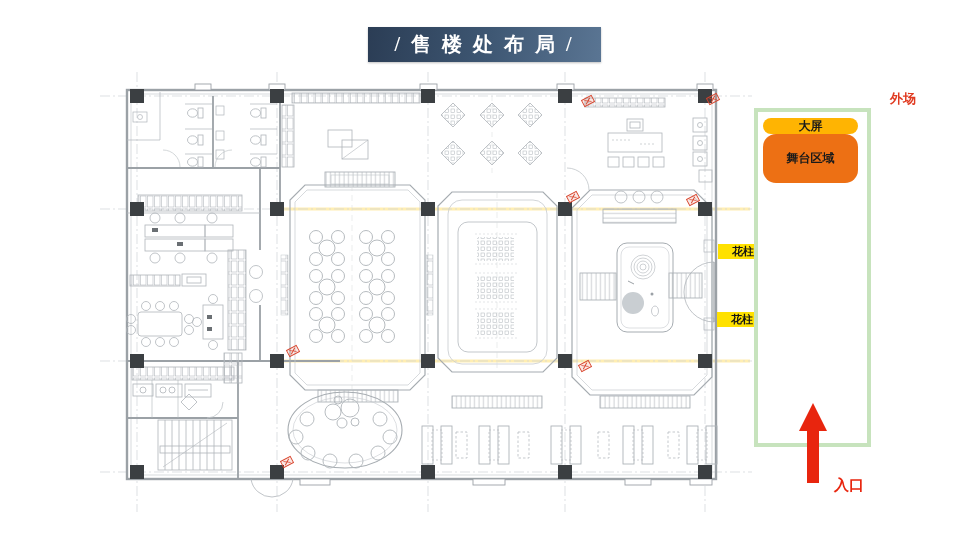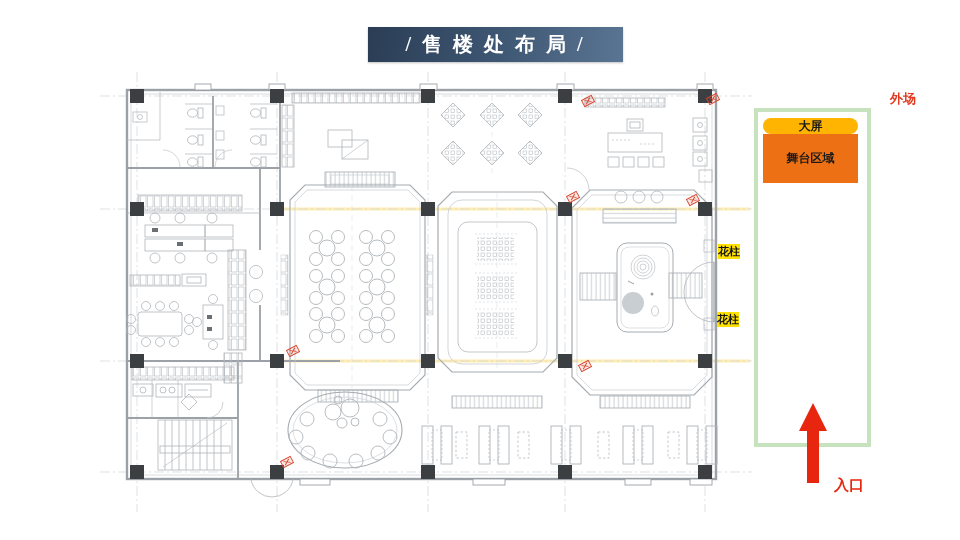--- a/index.html
+++ b/index.html
@@ -1,40 +1,40 @@
 <!DOCTYPE html>
 <html><head>
 <meta charset="utf-8">
 <style>
   html,body{margin:0;padding:0;background:#ffffff;}
   .slide{position:relative;width:960px;height:540px;background:#ffffff;overflow:hidden;
          font-family:"Liberation Sans",sans-serif;}
   
-  .banner{position:absolute;left:368px;top:27px;width:255px;height:35px;
+  .banner{position:absolute;left:368px;top:27px;width:233px;height:35px;
           background:linear-gradient(97deg,#2b3d55 0%,#3e5773 52%,#5a7593 100%);
           display:flex;align-items:center;justify-content:center;
           box-shadow:0 1px 2px rgba(0,0,0,0.25);}
   .banner span{color:#ffffff;font-family:"Liberation Serif",serif;font-weight:bold;
           font-size:20px;letter-spacing:3px;white-space:nowrap;}
   
   .plan{position:absolute;left:95px;top:65px;width:660px;height:450px;}
   
   .flower-label{position:absolute;background:#ffe100;color:#141414;font-size:11px;
-          font-weight:bold;line-height:15px;padding:0 0;white-space:nowrap;}
+          font-weight:bold;line-height:15px;padding:0 14px;white-space:nowrap;}
   .fl1{left:718px;top:244px;}
   .fl2{left:717px;top:312px;}
   
   .outdoor-box{position:absolute;left:754px;top:108px;width:109px;height:331px;
           border:4px solid #c7e3bd;background:#ffffff;}
   .outdoor-label{position:absolute;left:842px;top:90px;color:#e03a20;font-size:13px;
           font-weight:bold;white-space:nowrap;margin-left:48px;}
   .screen-bar{position:absolute;left:763px;top:118px;width:95px;height:16px;background:#ffb402;
           display:flex;align-items:center;justify-content:center;font-size:12px;font-weight:bold;color:#1a1a1a;border-radius:8px;}
   .stage-box{position:absolute;left:763px;top:134px;width:95px;height:49px;background:#ed7014;
-          display:flex;align-items:center;justify-content:center;font-size:12px;font-weight:bold;color:#1a1a1a;}
+          display:flex;align-items:center;justify-content:center;font-size:12px;font-weight:bold;color:#1a1a1a;border-radius:13px;}
   
   .arrow-shaft{position:absolute;left:807px;top:430px;width:12px;height:53px;background:#e8250e;}
   .arrow-head{position:absolute;left:799px;top:403px;width:0;height:0;
           border-left:14px solid transparent;border-right:14px solid transparent;
           border-bottom:28px solid #e8250e;}
   .entrance-label{position:absolute;left:834px;top:476px;color:#e8250e;font-size:15px;
           font-weight:bold;white-space:nowrap;}
 </style>
 </head>
 <body>

